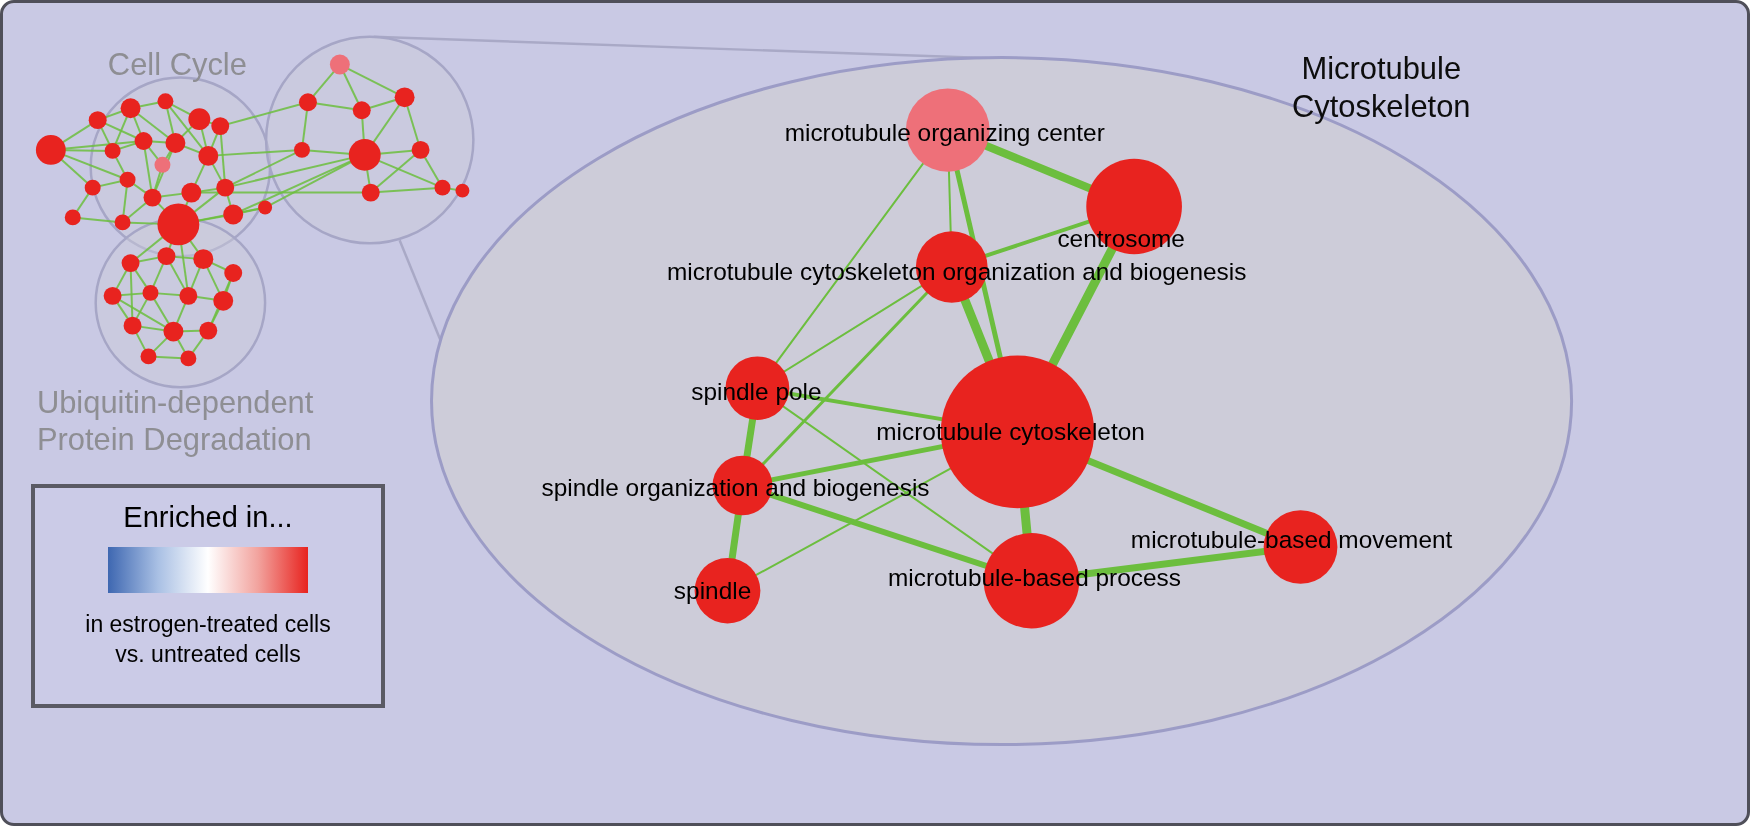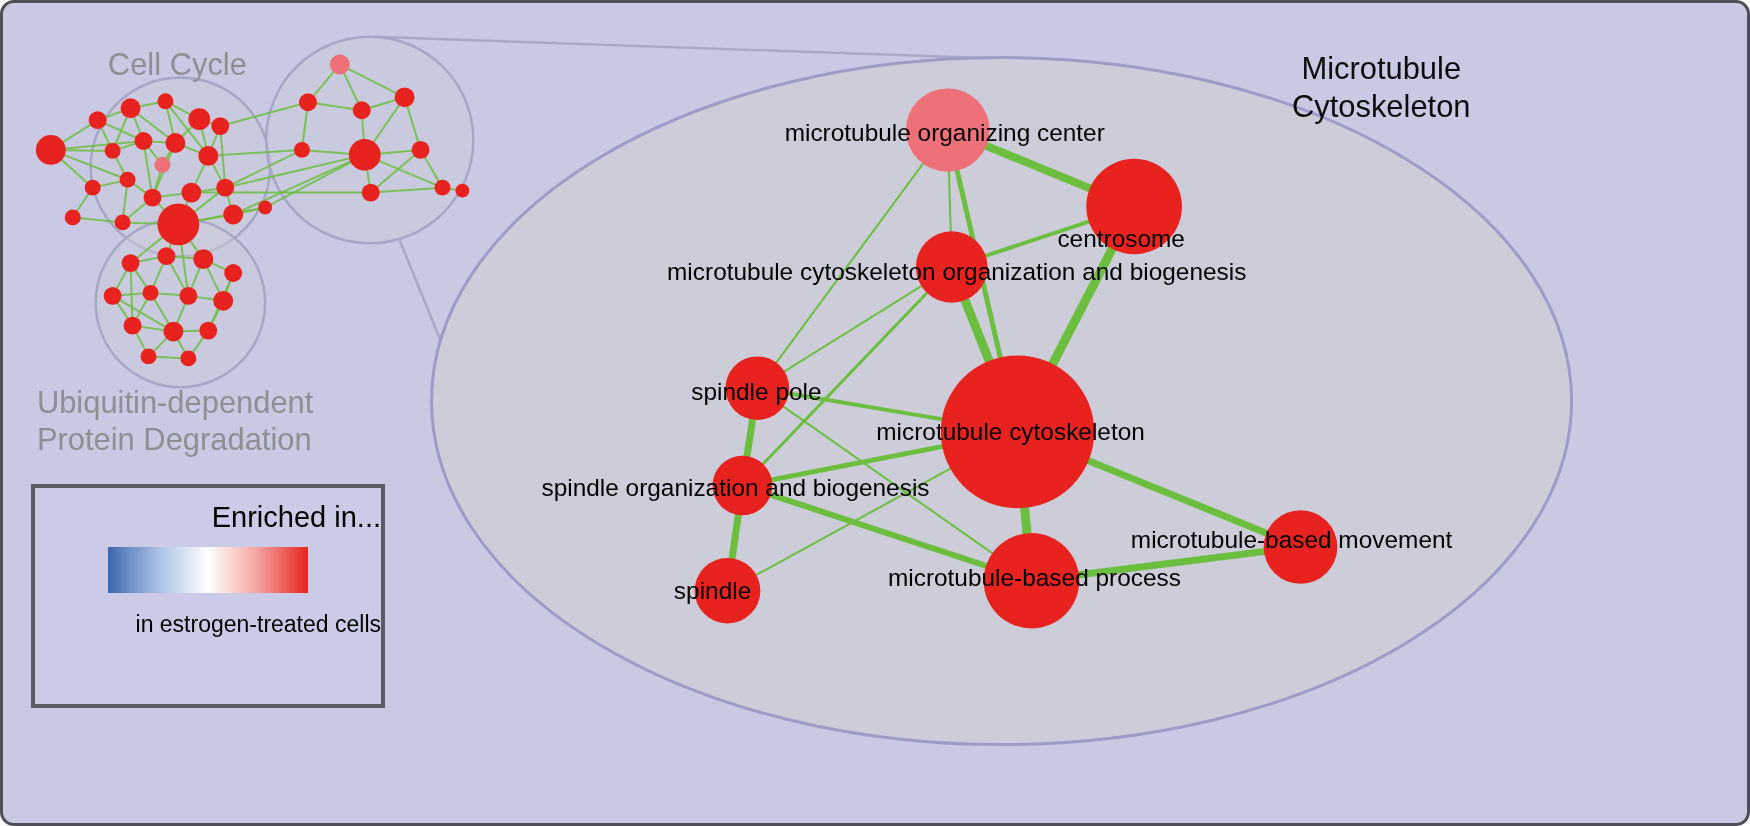--- a/index.html
+++ b/index.html
@@ -15,21 +15,21 @@
   .stage svg{position:absolute;left:0;top:0;}
   svg text{font-family:"Liberation Sans",sans-serif;}
   .cluster-title{fill:#8e8e93;font-size:31px;}
   .detail-title{fill:#0d0d0d;font-size:31px;}
   .legend{
     position:absolute;left:28px;top:481px;
     width:354px;height:224px;
     box-sizing:border-box;
     border:4px solid #5a5a64;
     background:#cbcbe7;
-    text-align:right;
+    text-align:center;
     color:#000;
   }
   .legend-title{font-size:29px;margin-top:13px;}
   .legend-bar{width:200px;height:46px;margin:13px auto 8px auto;}
   .legend-downup{display:flex;justify-content:space-between;width:302px;margin:0 auto;font-size:28px;}
   .legend-sub{font-size:23px;line-height:1.3;}
   .legend-sub.first{margin-top:17px;}
 </style>
 </head>
 <body>
@@ -241,15 +241,16 @@
     <text class="cluster-title" x="34" y="413" text-anchor="start">Ubiquitin-dependent</text>
     <text class="cluster-title" x="34" y="450" text-anchor="start">Protein Degradation</text>
     <text class="detail-title" x="1383" y="77" text-anchor="middle">Microtubule</text>
     <text class="detail-title" x="1383" y="115" text-anchor="middle">Cytoskeleton</text>
   </svg>
 
   <div class="legend">
     <div class="legend-title">Enriched in...</div>
     <div class="legend-bar" style="background: linear-gradient(to right, rgb(62, 103, 177), rgb(169, 192, 228), rgb(255, 255, 255), rgb(242, 163, 158), rgb(232, 35, 31));"></div>
     <div class="legend-sub first">in estrogen-treated cells</div>
+    <div class="legend-sub">vs. untreated cells</div>
   </div>
 
 </div>
 
 </body></html>

